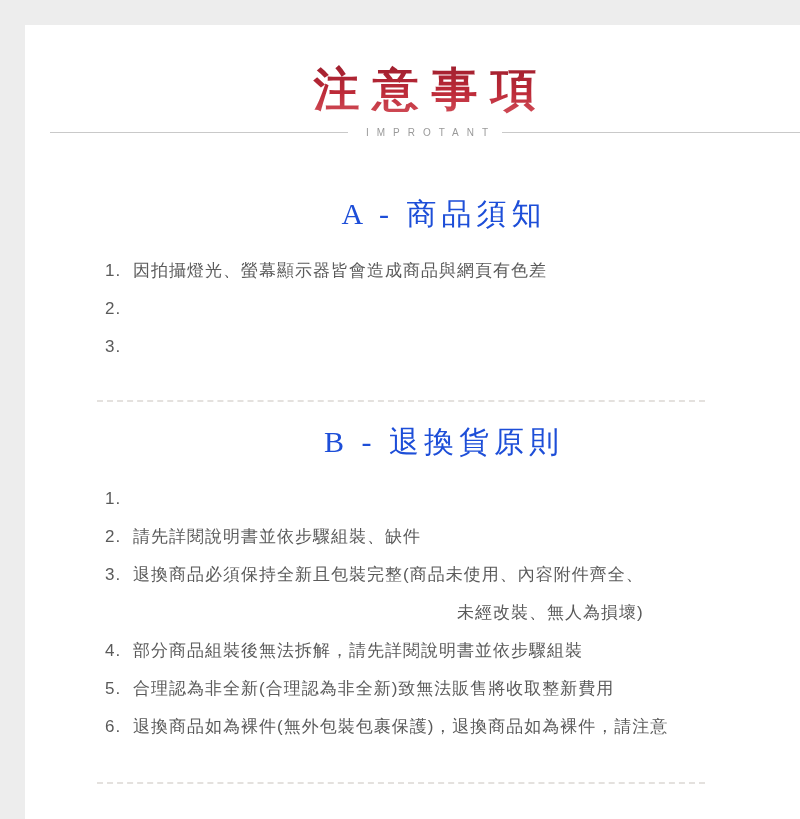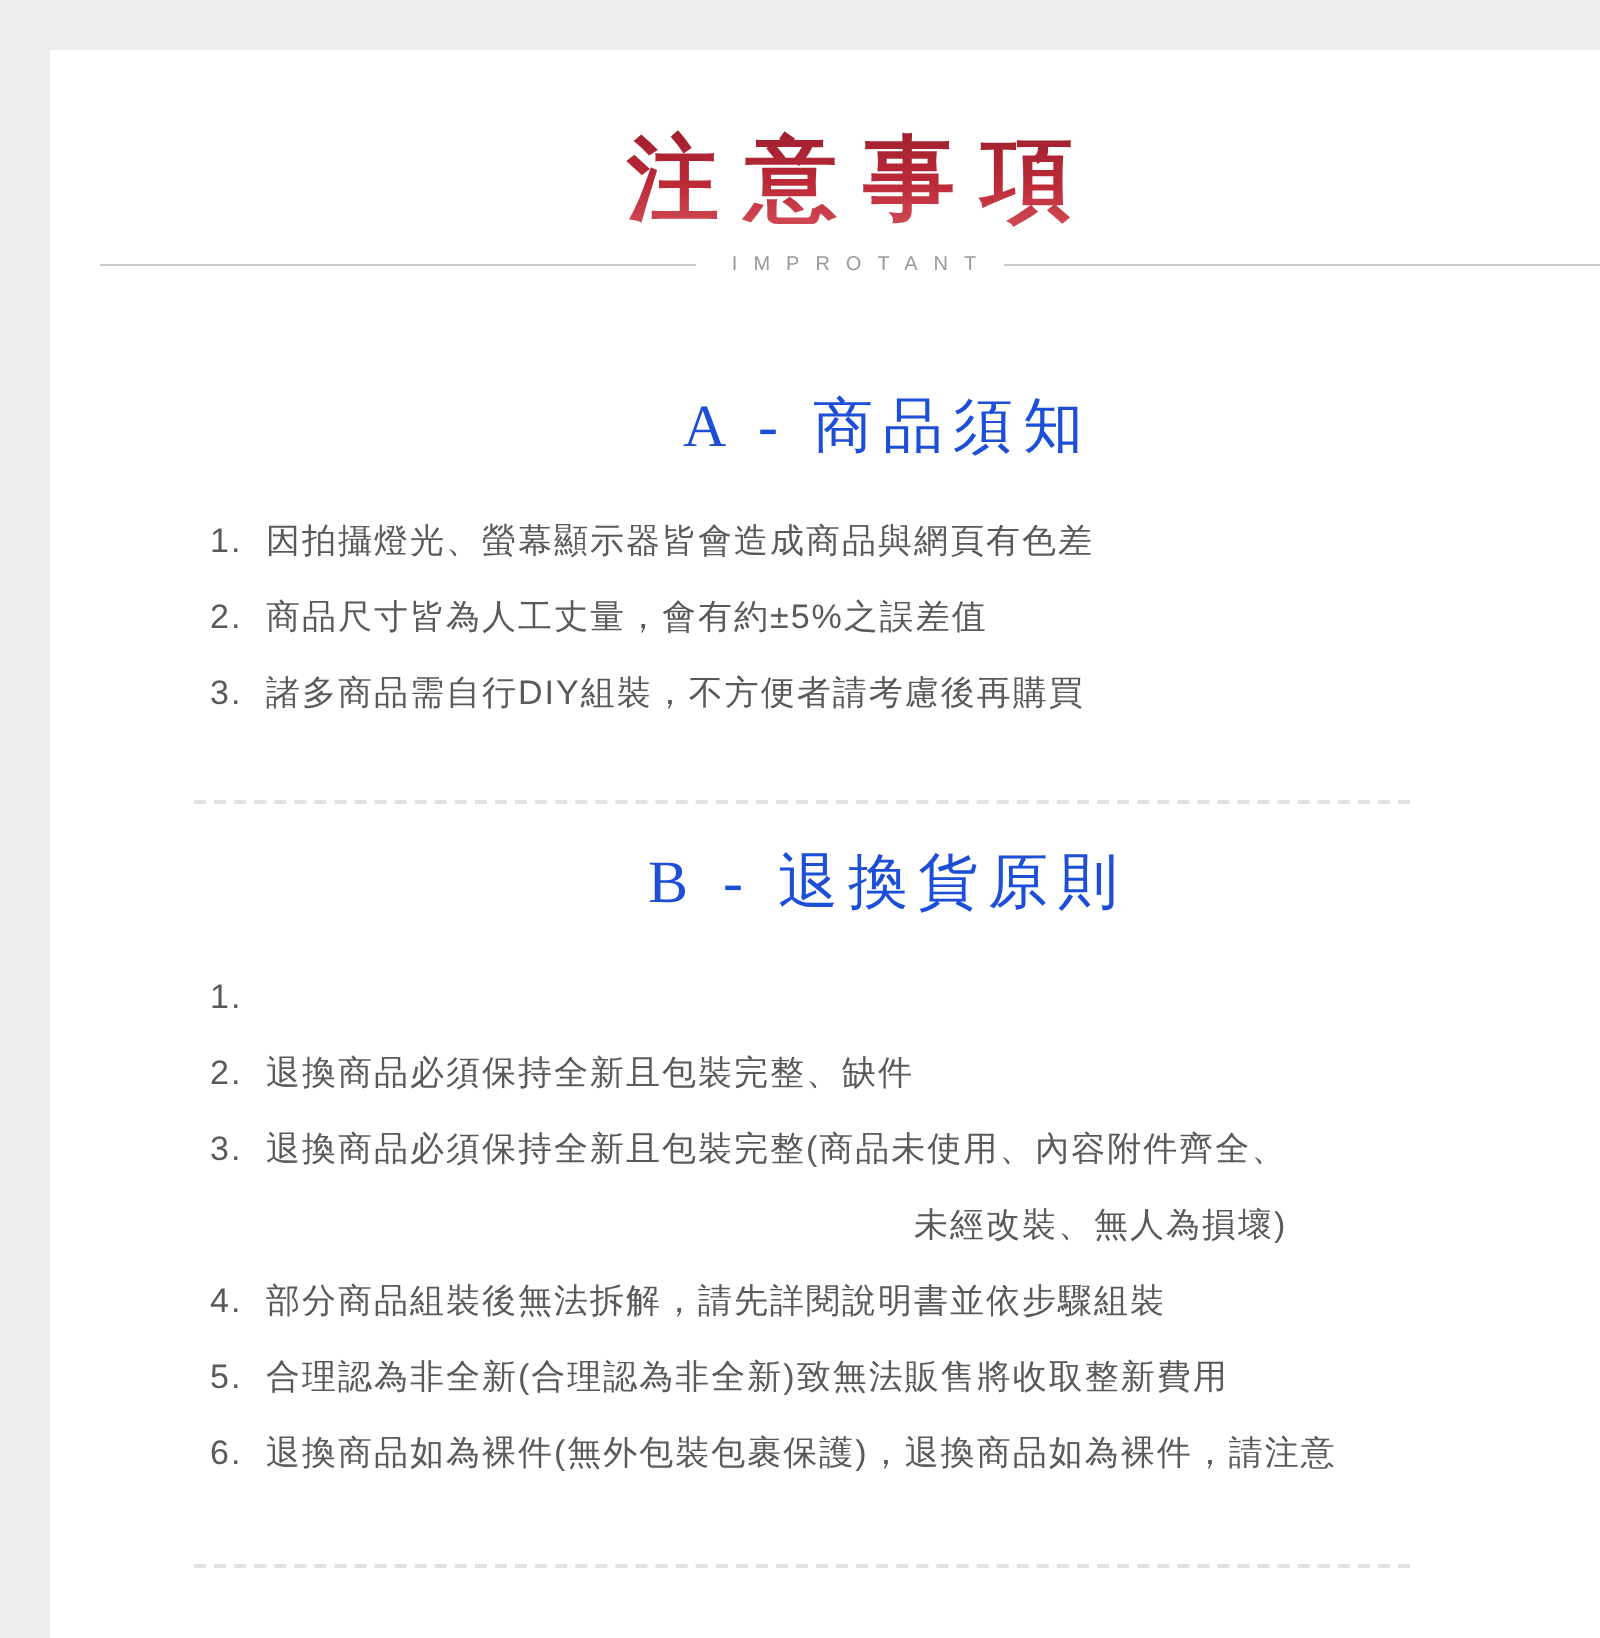--- a/index.html
+++ b/index.html
@@ -105,40 +105,38 @@
 
     <section>
       <h2 class="section-title">A - 商品須知</h2>
       <div class="notice-list">
         <div class="notice-item">
           <span class="num">1.</span>
           <span class="txt">因拍攝燈光、螢幕顯示器皆會造成商品與網頁有色差</span>
         </div>
         <div class="notice-item">
           <span class="num">2.</span>
-          <span class="txt">商品尺寸皆為人工丈量，會有約±5%之誤差值</span>
         </div>
         <div class="notice-item">
           <span class="num">3.</span>
-          <span class="txt">諸多商品需自行DIY組裝，不方便者請考慮後再購買</span>
         </div>
       </div>
     </section>
 
     <div class="dashed-divider"></div>
 
     <section>
       <h2 class="section-title second">B - 退換貨原則</h2>
       <div class="notice-list">
         <div class="notice-item">
           <span class="num">1.</span>
         </div>
         <div class="notice-item">
           <span class="num">2.</span>
-          <span class="txt">退換商品必須保持全新且包裝完整、缺件</span>
+          <span class="txt">請先詳閱說明書並依步驟組裝、缺件</span>
         </div>
         <div class="notice-item">
           <span class="num">3.</span>
           <span class="txt">退換商品必須保持全新且包裝完整(商品未使用、內容附件齊全、
 未經改裝、無人為損壞)</span>
         </div>
         <div class="notice-item">
           <span class="num">4.</span>
           <span class="txt">部分商品組裝後無法拆解，請先詳閱說明書並依步驟組裝</span>
         </div>

